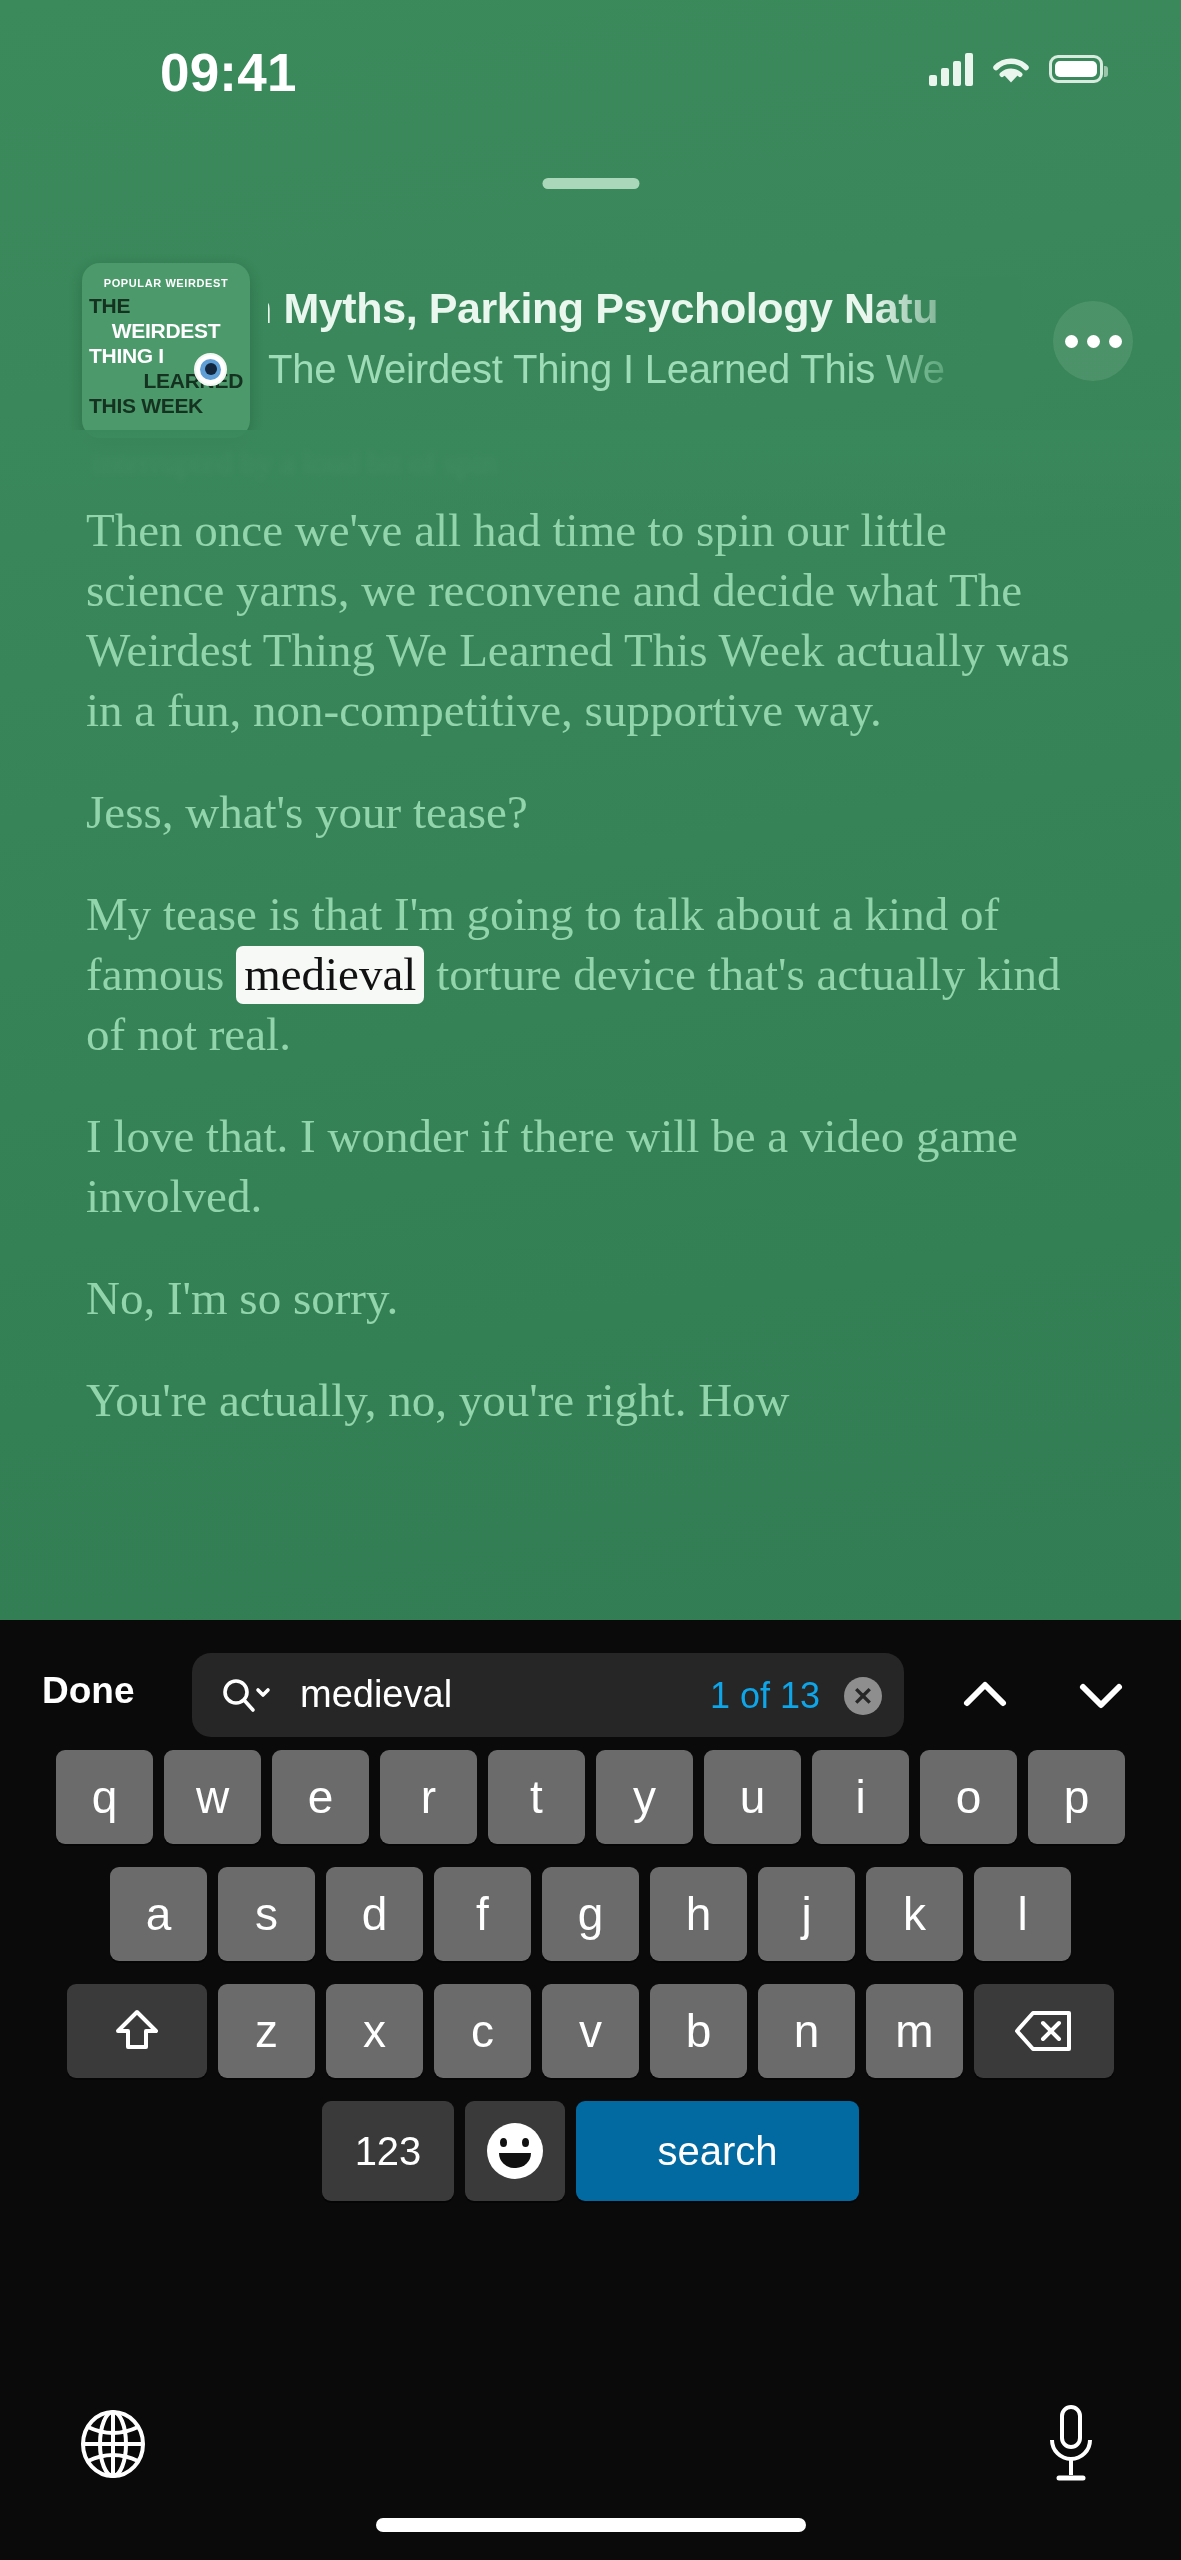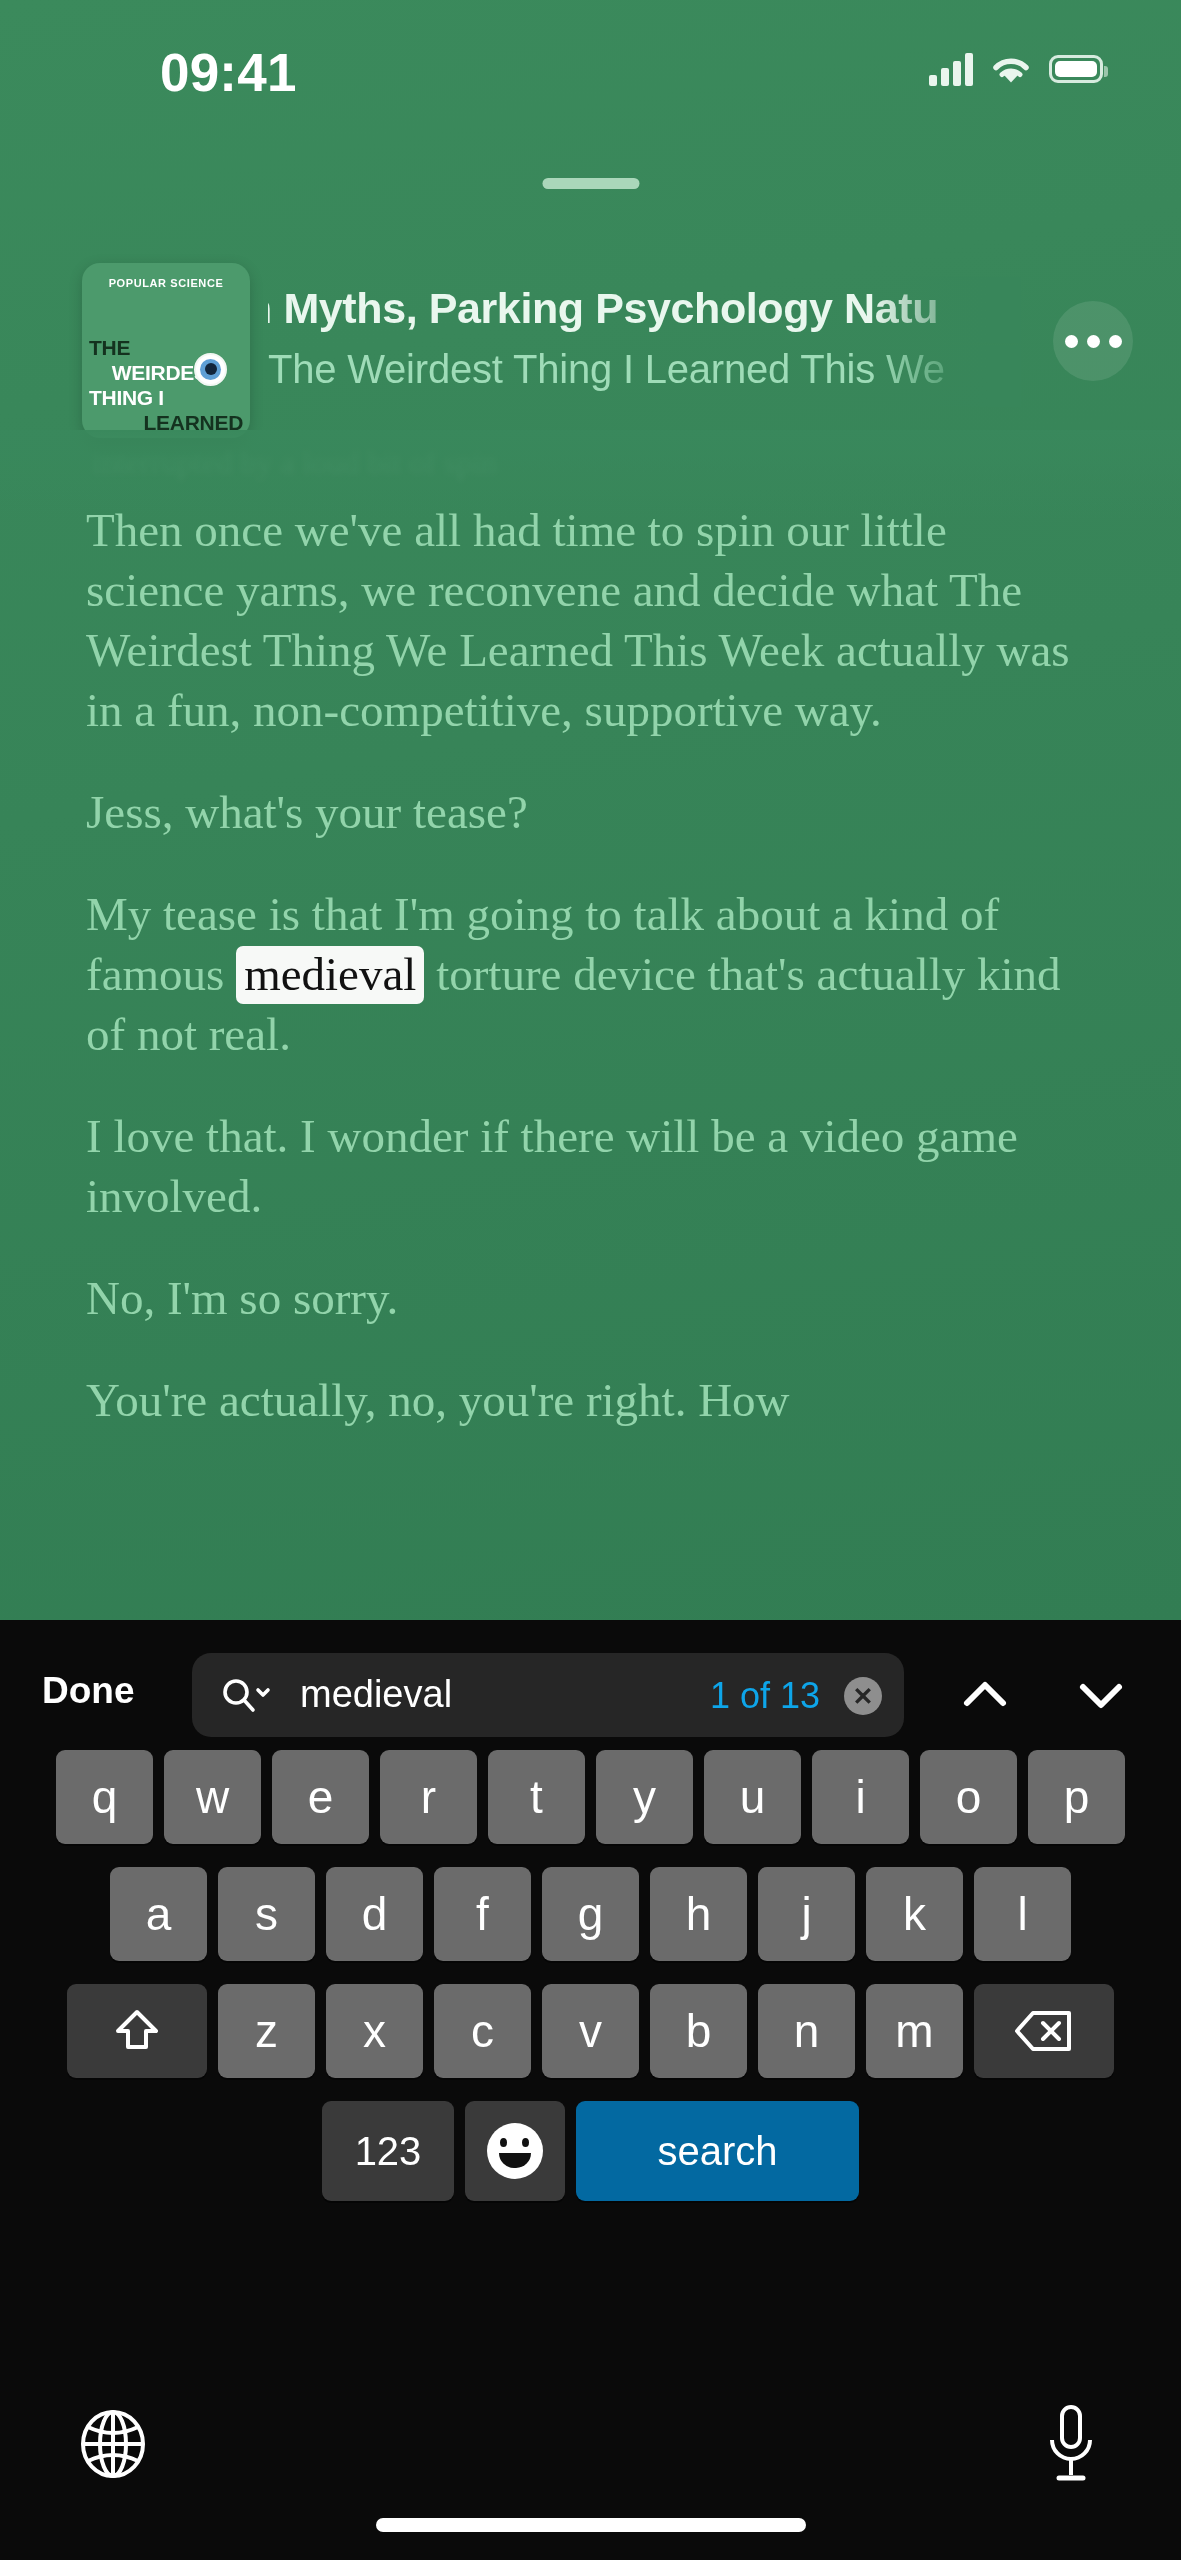--- a/index.html
+++ b/index.html
@@ -122,21 +122,20 @@
     color: #ffffff;
   }
   #artwork .art-title {
     position: absolute;
     top: 30px; left: 7px;
     right: 7px;
     font-size: 21px;
     font-weight: 800;
     line-height: 25px;
     letter-spacing: -0.3px;
-    margin-top: 42px;
   }
   #artwork .l1 { color: #14321f; }
   #artwork .l2 { color: #ffffff; text-align: center; }
   #artwork .l3 { color: #ffffff; }
   #artwork .l4 { color: #14321f; text-align: right; }
   #artwork .l5 { color: #14321f; }
   #art-eye {
     position: absolute;
     left: 112px; top: 90px;
     width: 33px; height: 33px;
@@ -468,21 +467,21 @@
             <i></i>
           </span>
       </div>
     </div>
 
     <div id="grabber"></div>
 
     <div id="pod-header">
 
       <div id="artwork">
-        <div class="art-brand">POPULAR SCIENCE</div>
+        <div class="art-brand">POPULAR WEIRDEST</div>
         <div class="art-title">
           <div class="l1">THE</div>
           <div class="l2">WEIRDEST</div>
           <div class="l3">THING I</div>
           <div class="l4">LEARNED</div>
           <div class="l5">THIS WEEK</div>
         </div>
         <div id="art-eye"></div>
       </div>
 

